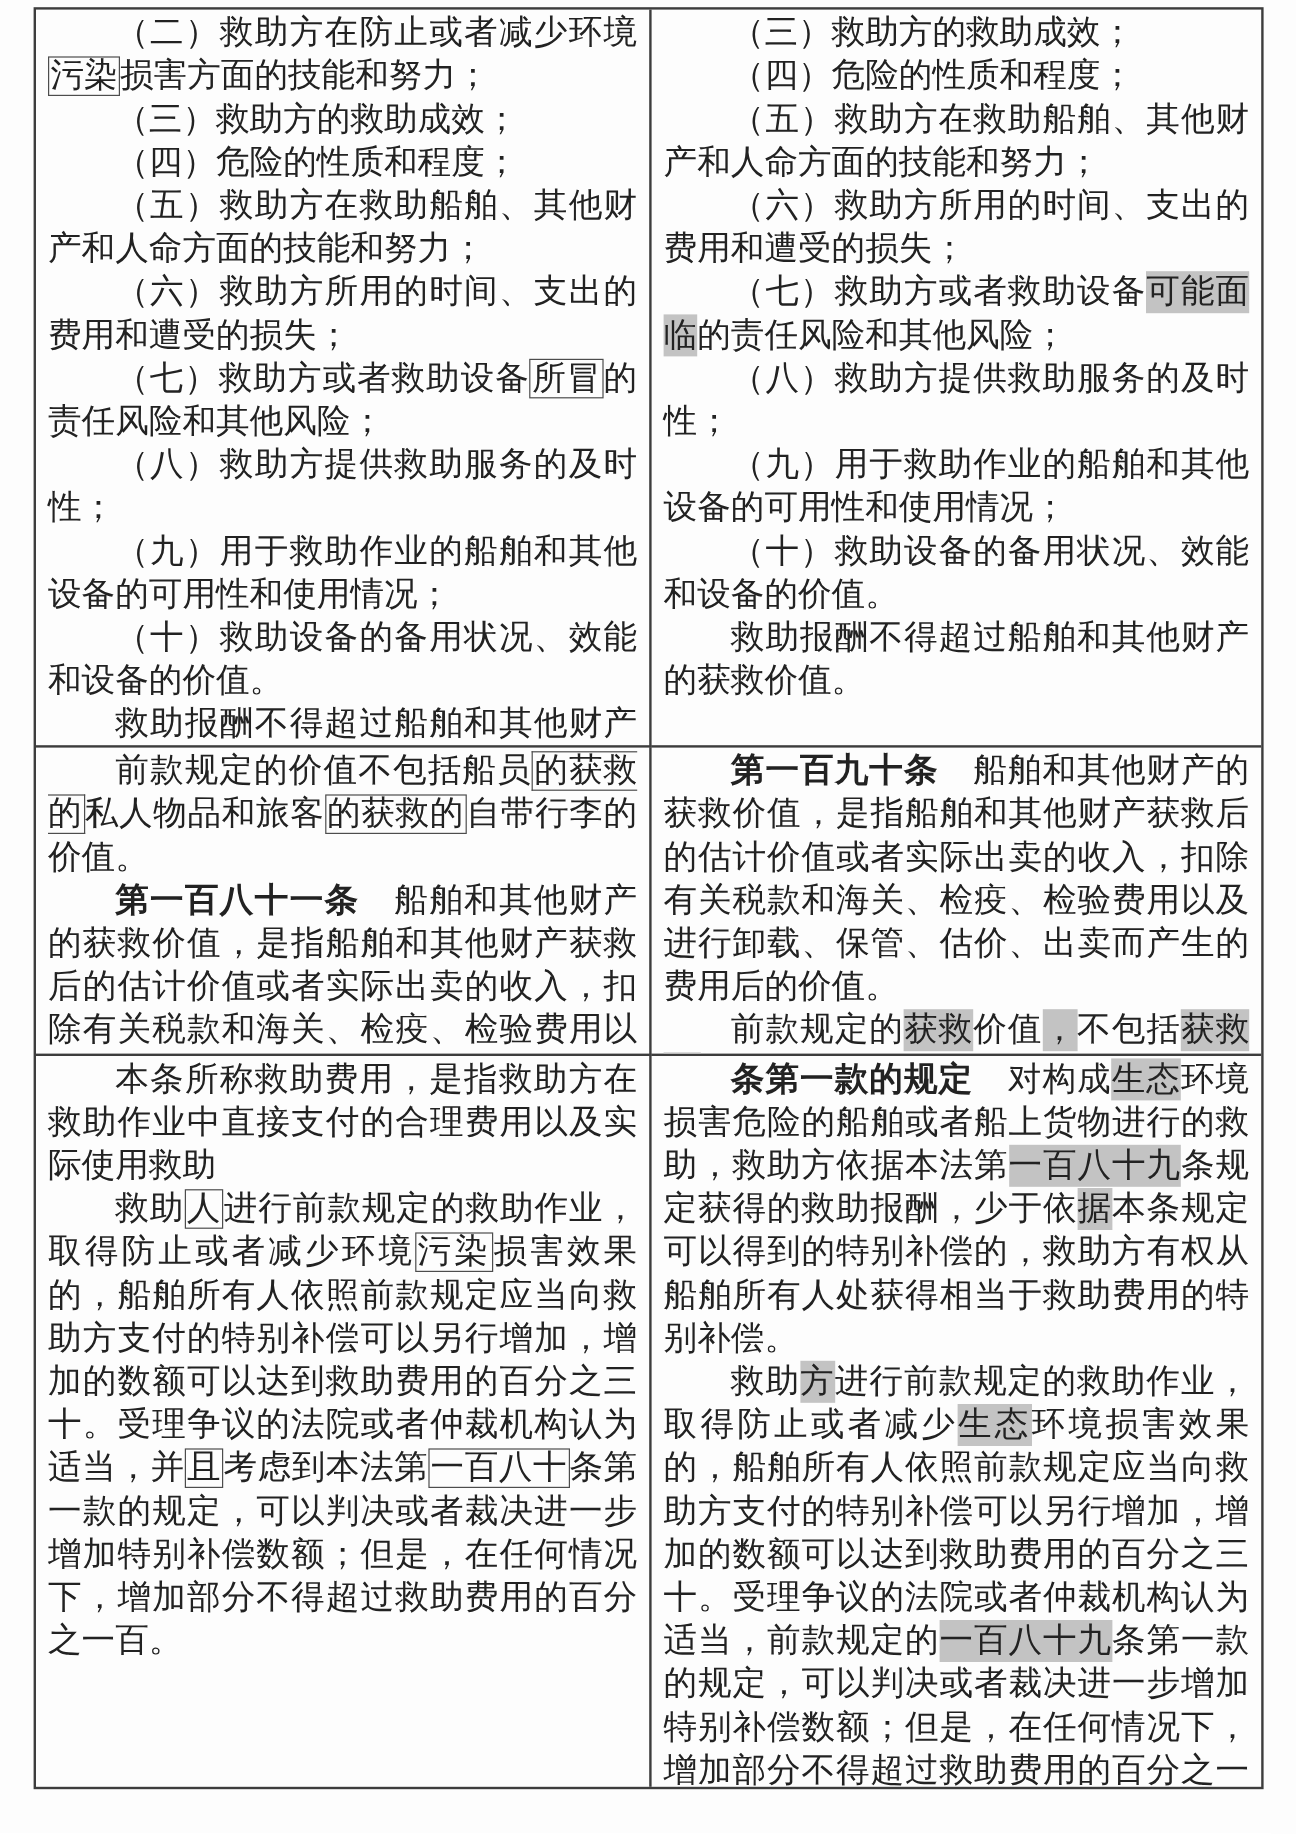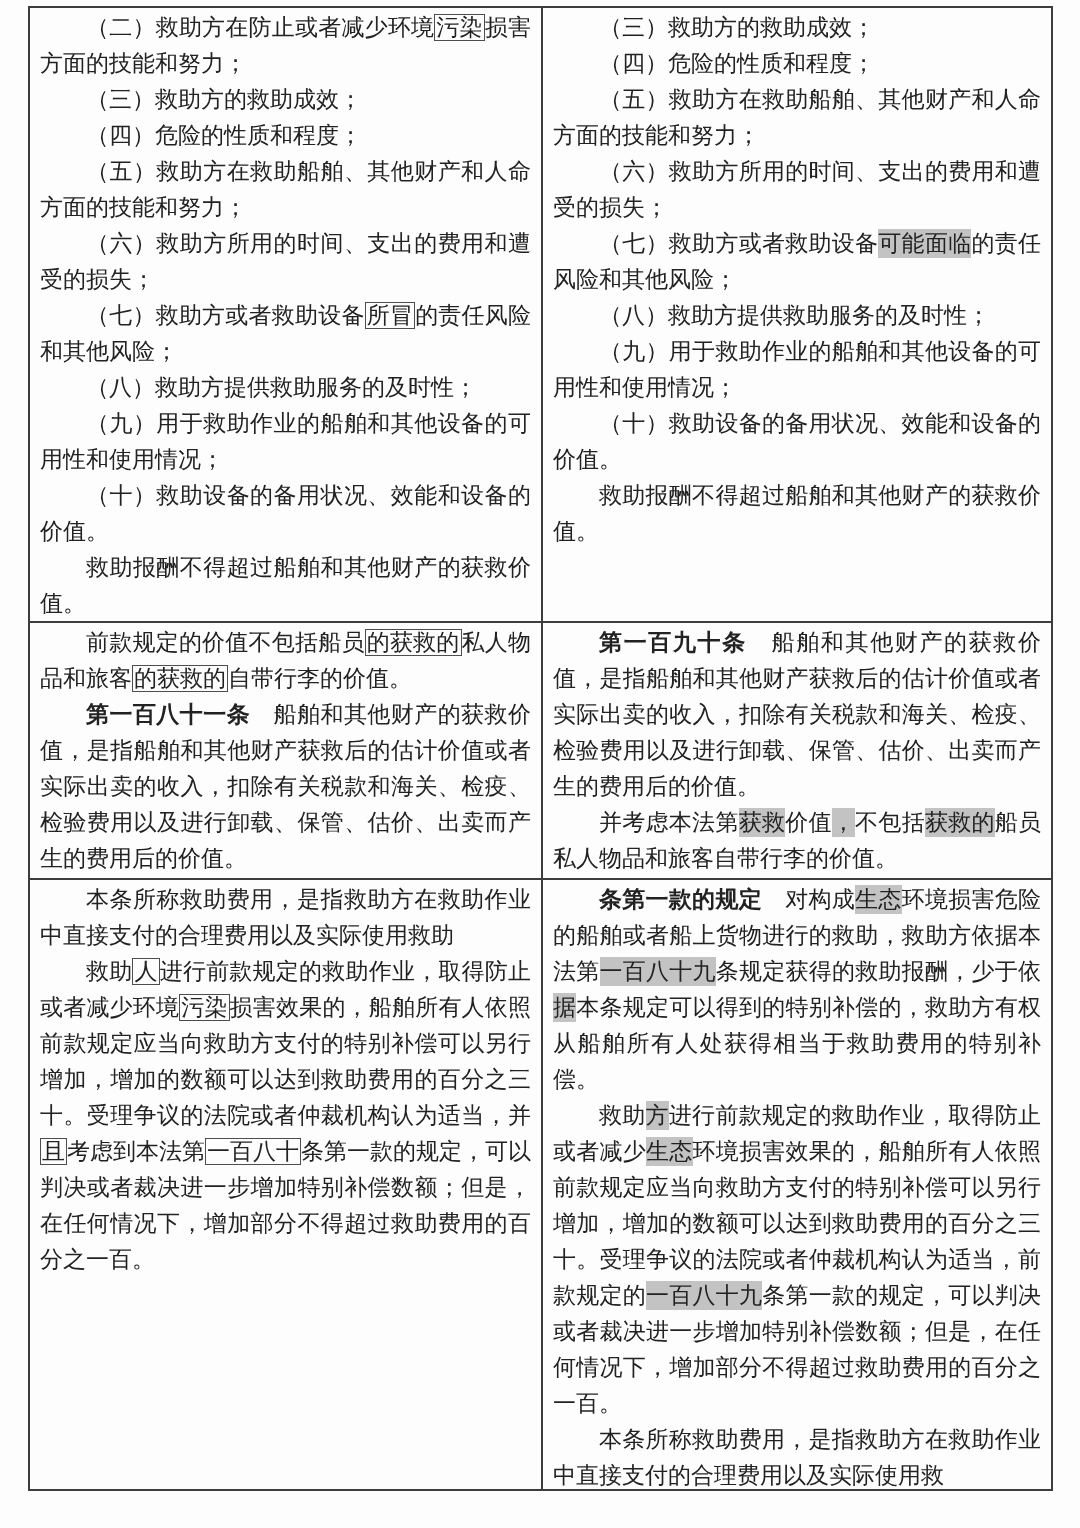--- a/index.html
+++ b/index.html
@@ -23,21 +23,21 @@
     position:absolute;left:28px;top:6px;
     display:grid;
     grid-template-columns:513px 508px;
     grid-template-rows:615px 257px 609px;
     border:2px solid var(--border-c);
     background:var(--page-bg);
   }
   .cell{
     overflow:hidden;
     padding:2px 10px 0 10px;
-    font-size:23px;
+    font-size:28px;
     line-height:36px;
     text-align:justify;
   }
   .cell.col-left{border-right:2px solid var(--border-c);}
   .cell.row-1,.cell.row-2{border-bottom:2px solid var(--border-c);}
   .para{
     margin:0;
     text-indent:2em;
     text-align:justify;
   }
@@ -78,21 +78,21 @@
         <p class="para"><span>（九）用于救助作业的船舶和其他设备的可用性和使用情况；</span></p>
         <p class="para"><span>（十）救助设备的备用状况、效能和设备的价值。</span></p>
         <p class="para"><span>救助报酬不得超过船舶和其他财产的获救价值。</span></p>
       </div>
     <div class="cell col-left row-2">
         <p class="para"><span>前款规定的价值不包括船员</span><span class="seg-box">的获救的</span><span>私人物品和旅客</span><span class="seg-box">的获救的</span><span>自带行李的价值。</span></p>
         <p class="para"><span class="seg-bold">第一百八十一条</span><span>　船舶和其他财产的获救价值，是指船舶和其他财产获救后的估计价值或者实际出卖的收入，扣除有关税款和海关、检疫、检验费用以及进行卸载、保管、估价、出卖而产生的费用后的价值。</span></p>
       </div>
     <div class="cell col-right row-2">
         <p class="para"><span class="seg-bold">第一百九十条</span><span>　船舶和其他财产的获救价值，是指船舶和其他财产获救后的估计价值或者实际出卖的收入，扣除有关税款和海关、检疫、检验费用以及进行卸载、保管、估价、出卖而产生的费用后的价值。</span></p>
-        <p class="para"><span>并考虑本法第</span><span class="seg-hl">获救</span><span>价值</span><span class="seg-hl">，</span><span>不包括</span><span class="seg-hl">获救的</span><span>船员私人物品和旅客自带行李的价值。</span></p>
+        <p class="para"><span>前款规定的</span><span class="seg-hl">获救</span><span>价值</span><span class="seg-hl">，</span><span>不包括</span><span class="seg-hl">获救的</span><span>船员私人物品和旅客自带行李的价值。</span></p>
       </div>
     <div class="cell col-left row-3">
         <p class="para"><span>本条所称救助费用，是指救助方在救助作业中直接支付的合理费用以及实际使用救助</span></p>
         <p class="para"><span>救助</span><span class="seg-box">人</span><span>进行前款规定的救助作业，取得防止或者减少环境</span><span class="seg-box">污染</span><span>损害效果的，船舶所有人依照前款规定应当向救助方支付的特别补偿可以另行增加，增加的数额可以达到救助费用的百分之三十。受理争议的法院或者仲裁机构认为适当，并</span><span class="seg-box">且</span><span>考虑到本法第</span><span class="seg-box">一百八十</span><span>条第一款的规定，可以判决或者裁决进一步增加特别补偿数额；但是，在任何情况下，增加部分不得超过救助费用的百分之一百。</span></p>
       </div>
     <div class="cell col-right row-3">
         <p class="para"><span class="seg-bold">条第一款的规定</span><span>　对构成</span><span class="seg-hl">生态</span><span>环境损害危险的船舶或者船上货物进行的救助，救助方依据本法第</span><span class="seg-hl">一百八十九</span><span>条规定获得的救助报酬，少于依</span><span class="seg-hl">据</span><span>本条规定可以得到的特别补偿的，救助方有权从船舶所有人处获得相当于救助费用的特别补偿。</span></p>
         <p class="para"><span>救助</span><span class="seg-hl">方</span><span>进行前款规定的救助作业，取得防止或者减少</span><span class="seg-hl">生态</span><span>环境损害效果的，船舶所有人依照前款规定应当向救助方支付的特别补偿可以另行增加，增加的数额可以达到救助费用的百分之三十。受理争议的法院或者仲裁机构认为适当，前款规定的</span><span class="seg-hl">一百八十九</span><span>条第一款的规定，可以判决或者裁决进一步增加特别补偿数额；但是，在任何情况下，增加部分不得超过救助费用的百分之一百。</span></p>
         <p class="para"><span>本条所称救助费用，是指救助方在救助作业中直接支付的合理费用以及实际使用救</span></p>
       </div>

